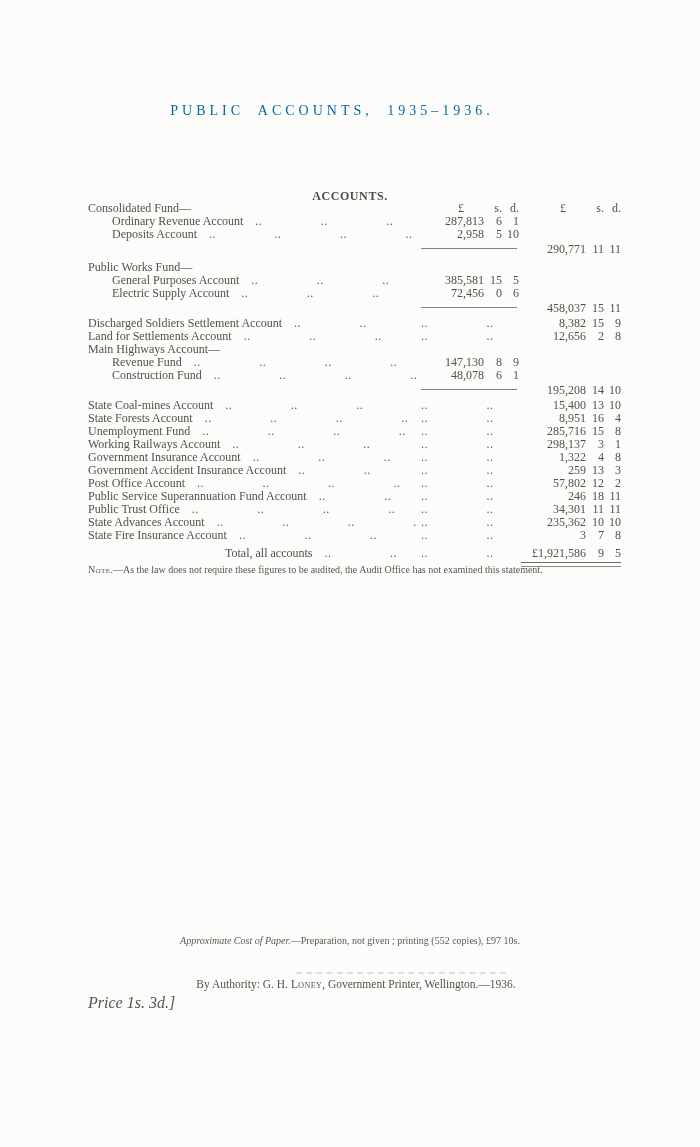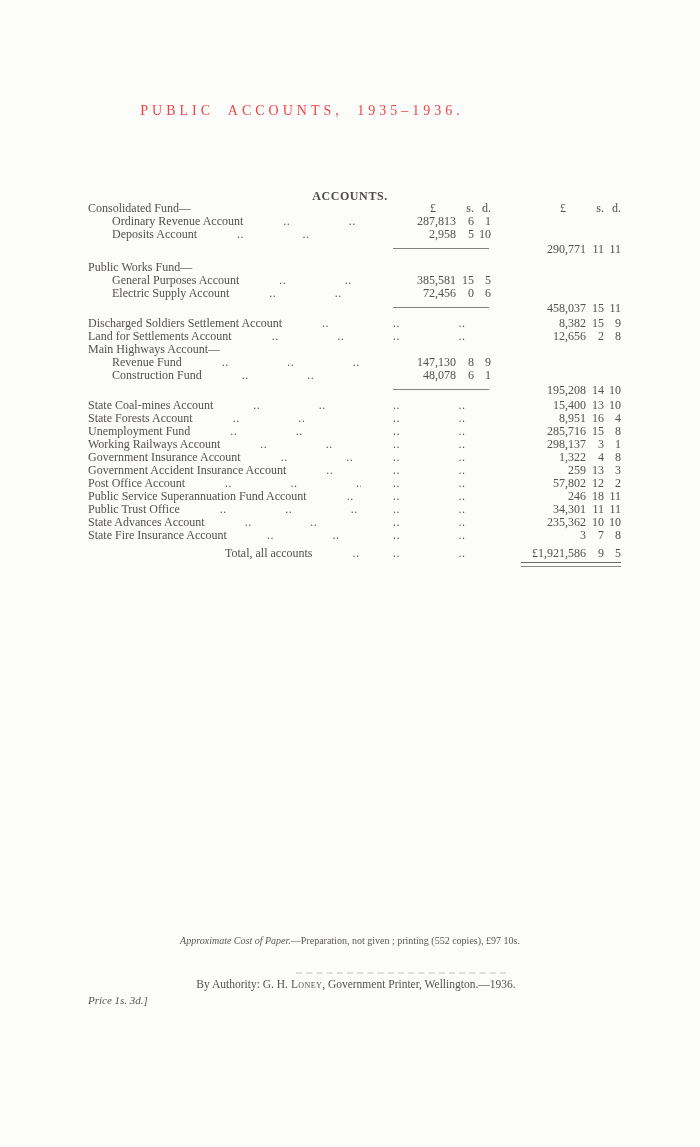--- a/index.html
+++ b/index.html
@@ -6,31 +6,31 @@
   .page{
     position:relative;width:700px;height:1147px;overflow:hidden;
     background:#fcfcfa;
     color:#53514c;
     font-family:"Liberation Serif","DejaVu Serif",serif;
   }
   .pagehead{position:absolute;top:74px;left:88px;width:524px;height:16px;font-size:13px;}
   .pagenum{position:absolute;left:0;top:0;width:100%;text-align:center;text-indent:16px;}
   .docref{position:absolute;right:16px;top:0;letter-spacing:.6px;white-space:nowrap;}
   .title{position:absolute;top:103px;left:0;width:604px;margin:0;text-align:center;
-         font-size:14px;font-weight:normal;letter-spacing:4px;word-spacing:7px;color:#ef4444;}
+         font-size:14px;font-weight:normal;letter-spacing:4px;word-spacing:7px;color:#0369a1;padding-left:30px;}
   .intro{position:absolute;top:135px;left:88px;width:524px;margin:0;font-size:12px;line-height:15.5px;}
   .l1,.l2{display:block;text-align:justify;text-align-last:justify;}
   .l2,.l3{padding-left:20px;}
   .l3{display:block;}
   .it{font-style:italic;}
   .sumhead{position:absolute;top:189px;left:0;width:700px;text-align:center;
            font-size:12px;font-weight:bold;letter-spacing:.6px;color:#4e4c48;}
   
   .table{position:absolute;top:202px;left:88px;width:533px;font-size:12px;}
-  .trow{display:flex;height:13px;line-height:13px;gap:28px;}
+  .trow{display:flex;height:13px;line-height:13px;}
   .trow.gap{margin-top:5px;}
   .trow.sub{margin-top:2px;}
   .trow.gap2{margin-top:2px;}
   .trow.total{margin-top:5px;}
   .lbl{white-space:nowrap;flex:none;}
   .lbl.ind{padding-left:24px;}
   .lbl.tlbl{padding-left:137px;}
   .lead{flex:1 1 auto;overflow:hidden;white-space:nowrap;padding-left:12px;min-width:0;}
   .dotstr{word-spacing:55px;letter-spacing:.5px;color:#5b5954;}
   .c1{width:98px;flex:none;display:flex;white-space:nowrap;}
@@ -45,21 +45,21 @@
        border-top:1.5px solid #6e6c66;border-bottom:1px solid #8b8983;}
   .note{position:absolute;top:564px;left:88px;width:534px;margin:0;font-size:10px;
         white-space:nowrap;color:#56544f;}
   .sc,.sc2{font-variant:small-caps;letter-spacing:.4px;}
   .cost{position:absolute;top:935px;left:0;width:700px;margin:0;text-align:center;
         font-size:10px;color:#5b5954;}
   .artifact{position:absolute;top:972px;left:296px;width:210px;height:0;
             border-top:2px dashed #cac7c1;opacity:.55;}
   .authority{position:absolute;top:978px;left:0;width:612px;margin:0;text-align:center;
              text-indent:100px;font-size:11.5px;color:#54524d;}
-  .price{position:absolute;top:994px;left:88px;margin:0;font-size:11px;color:#56544f;}
+  .price{position:absolute;top:994px;left:88px;margin:0;font-size:16px;color:#56544f;}
 </style>
 </head>
 <body>
 
 <div class="page">
 
 
   <h1 class="title">PUBLIC ACCOUNTS, 1935–1936.</h1>
 
 
@@ -324,20 +324,21 @@
         <span class="c1 cdots"><span class="dotstr">.. .. .. .. .. .. .. .. .. .. .. .. .. ..</span></span>
         <span class="c2">
           <span class="vp">£1,921,586</span>
           <span class="vs">9</span>
           <span class="vd">5</span>
         </span>
       </div>
       <div class="dbl"></div>
     </div>
 
+  <p class="note"><span class="sc">Note</span><span>.—As the law does not require these figures to be audited, the Audit Office has not examined this statement.</span></p>
 
   <p class="cost"><span class="it">Approximate Cost of Paper.</span><span>—Preparation, not given ; printing (552 copies), £97 10s.</span></p>
 
   <div class="artifact"></div>
 
   <p class="authority"><span>By Authority: G. H. </span><span class="sc2">Loney</span><span>, Government Printer, Wellington.—1936.</span></p>
 
   <p class="price it">Price 1s. 3d.]</p>
 
 </div>

